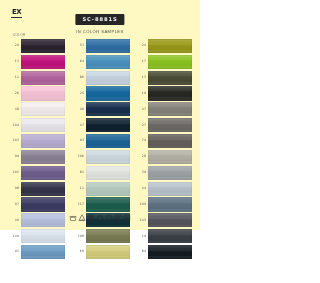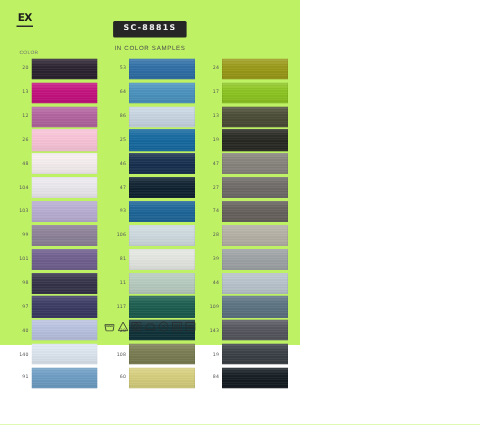--- a/index.html
+++ b/index.html
@@ -6,21 +6,21 @@
   body{
     width:200px;height:283px;
     background:#ffffff;
     font-family:"Liberation Sans",sans-serif;
     overflow:hidden;
     position:relative;
   }
   #sheet{
     position:absolute;inset:0;
     width:200px;height:230px;
-    background:#bef264;
+    background:#fef9c3;
   }
 
   
   .logo-mark{
     position:absolute;left:11px;top:8px;
     width:11px;height:9px;
     border-bottom:1px solid #2b2b2b;
     display:flex;align-items:center;justify-content:center;
   }
   .logo-mark .glyph{

